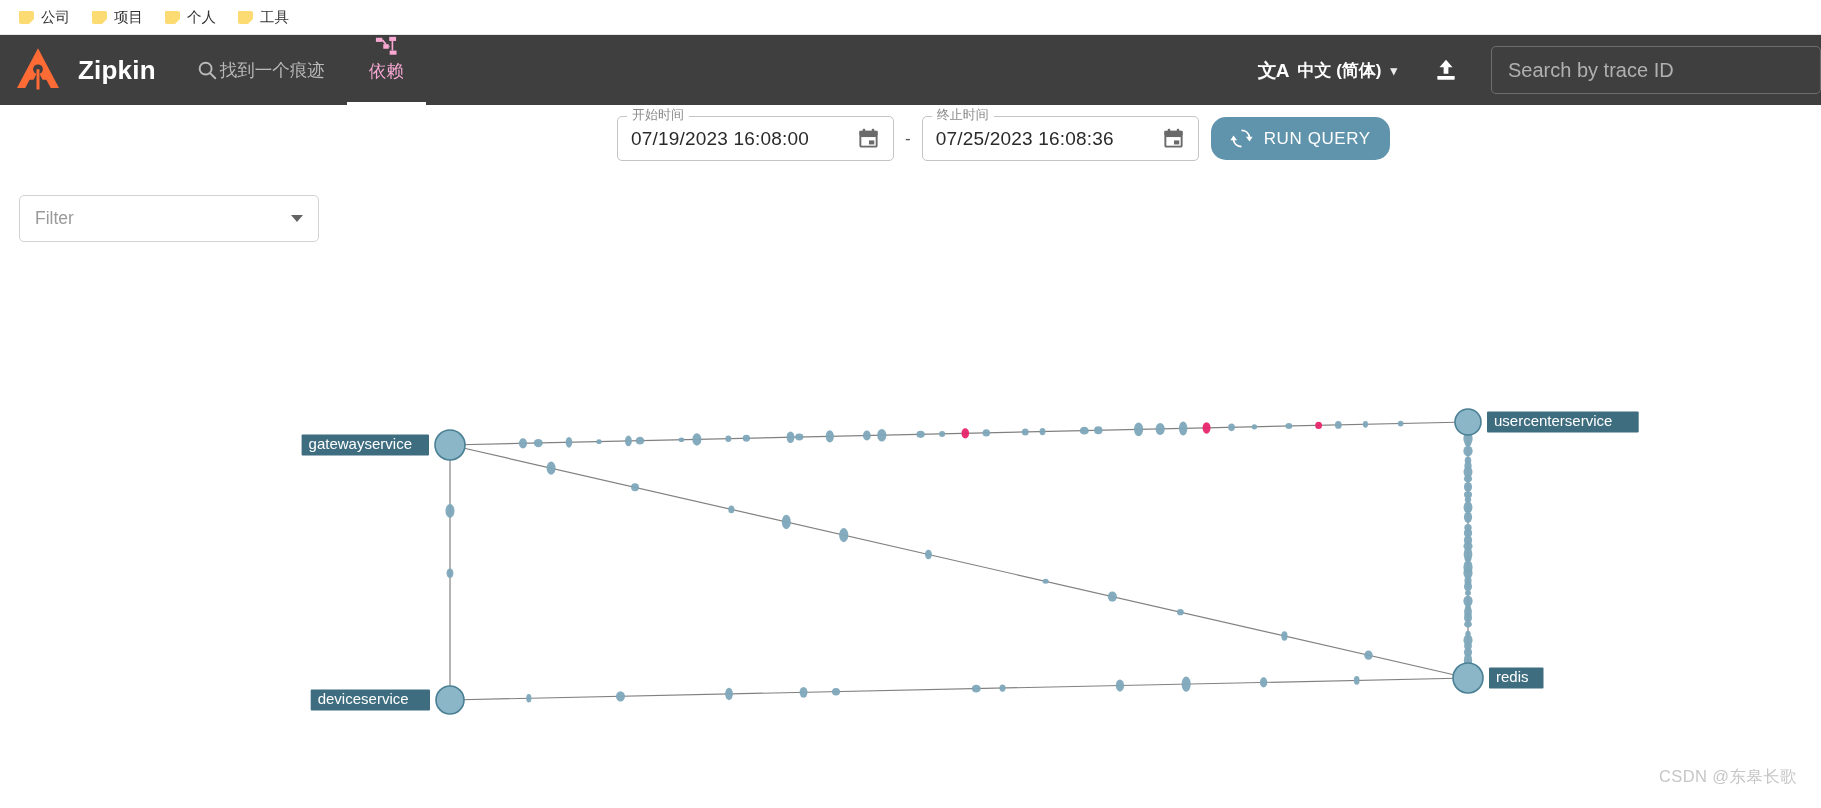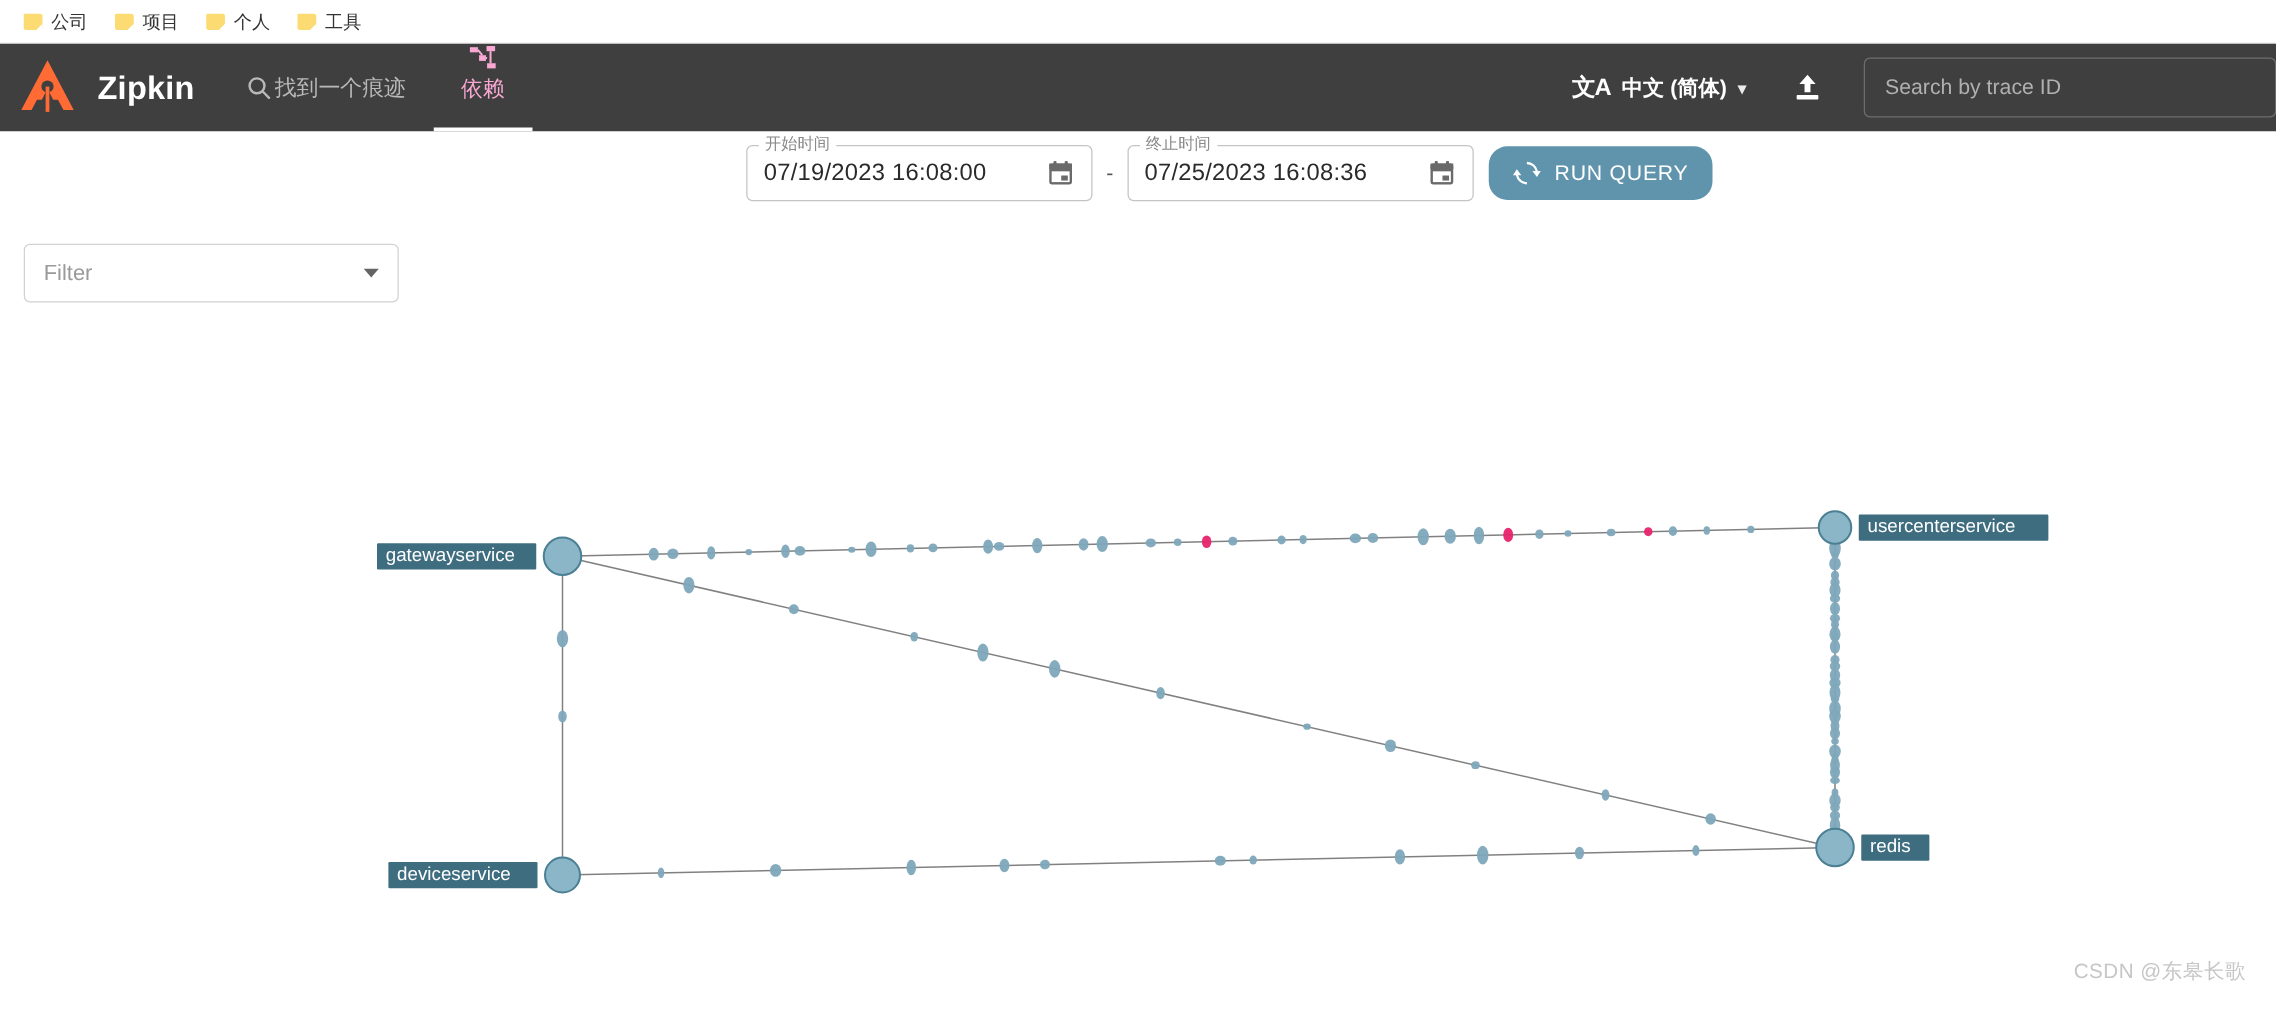--- a/index.html
+++ b/index.html
@@ -120,36 +120,37 @@
     align-items: center;
   }
   #trace-search-wrap { padding-left: 10px; padding-right: 0; }
   #trace-search-input {
     width: 330px;
     height: 48px;
     background: transparent;
     border: 1px solid #6e6e6e;
     border-radius: 5px;
     color: #ffffff;
-    font-size: 17px;
+    font-size: 20px;
     padding: 0 16px;
     font-family: "Liberation Sans", sans-serif;
     outline: none;
   }
   #trace-search-input::placeholder { color: #b0b0b0; }
 
   
   #query-bar {
     height: 68px;
     background: #ffffff;
     display: flex;
     align-items: center;
     border-bottom: 1px solid #ffffff;
     padding-left: 597px;
     gap: 0;
+    margin-left: 20px;
   }
   .date-field {
     position: relative;
     width: 277px;
     height: 45px;
     border: 1px solid #c4c4c4;
     border-radius: 5px;
     display: flex;
     align-items: center;
     padding: 0 13px;

